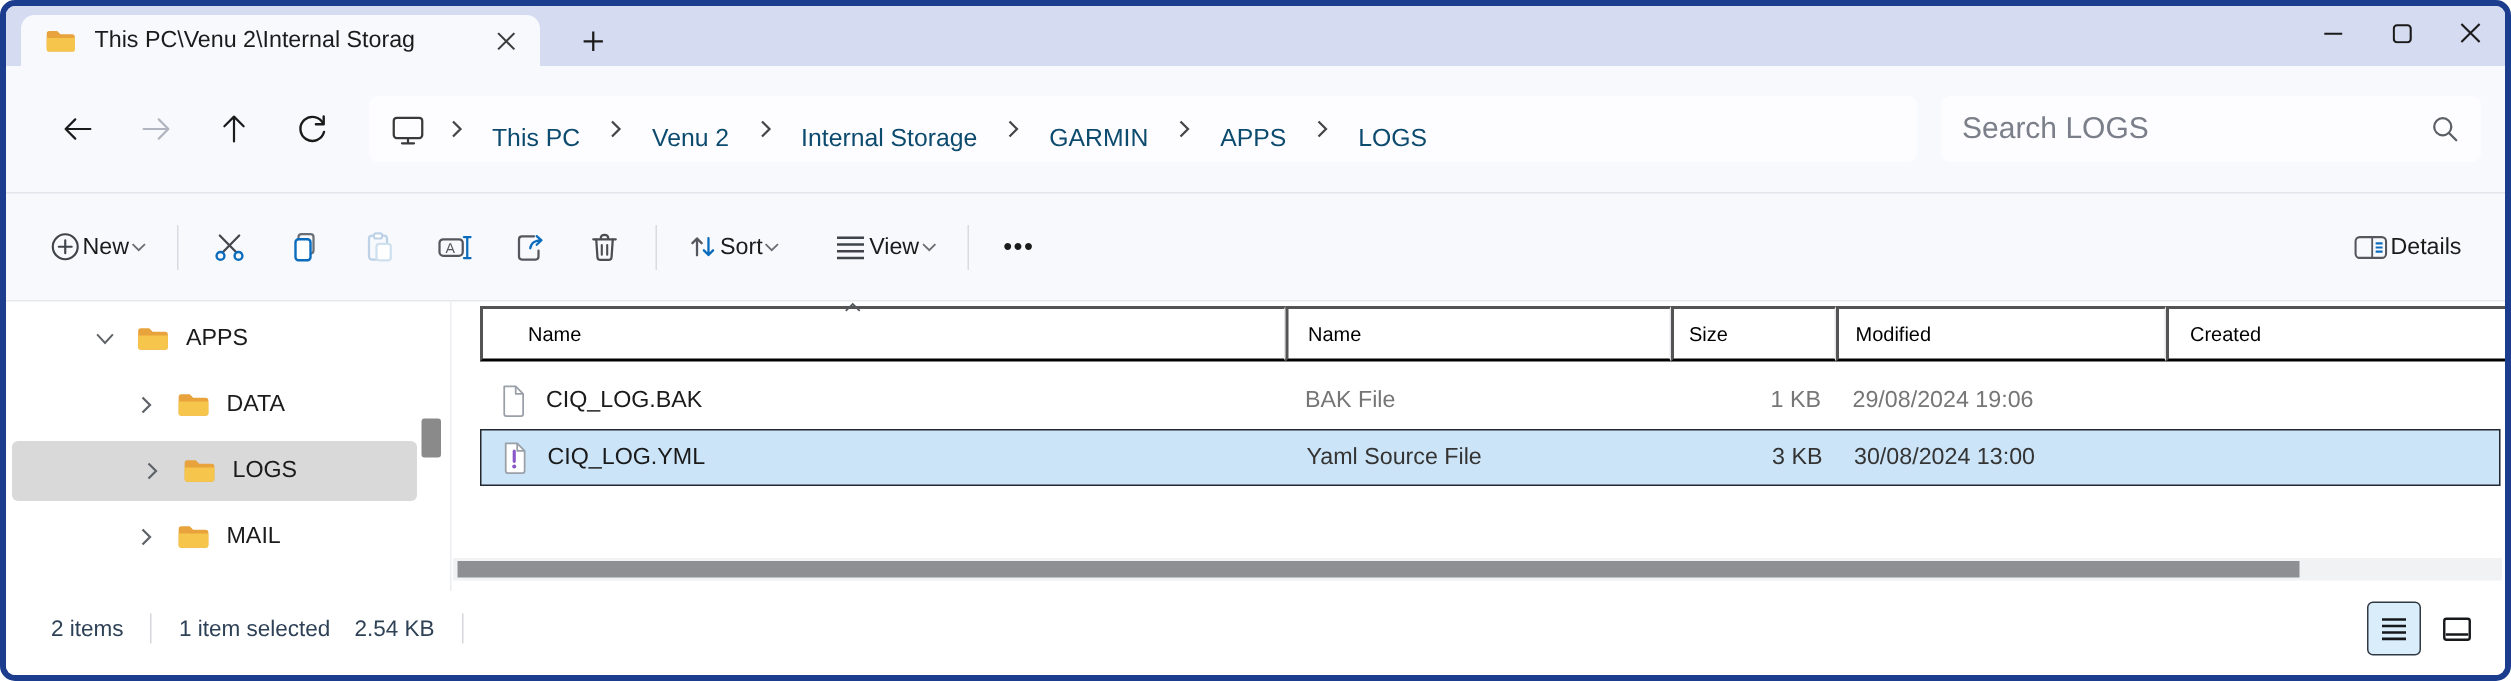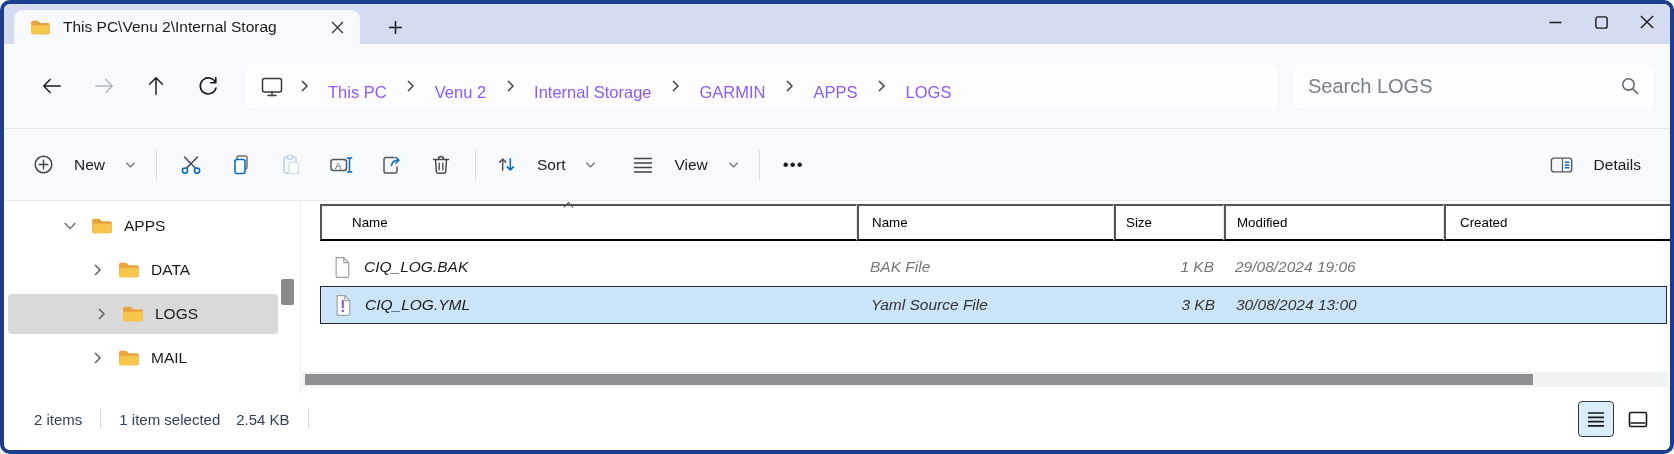--- a/index.html
+++ b/index.html
@@ -25,35 +25,35 @@
   .win-controls{ margin-left:auto; align-self:stretch; display:flex; }
   .win-btn{ width:46px; height:36px; display:grid; place-items:center; background:transparent; border:none; }
 
   
   .navbar{ height:84px; display:flex; align-items:center; background:#f8f9fd; padding:0 16px 0 22px; }
   .nav-btn{ width:52px; height:44px; display:grid; place-items:center; background:transparent; border:none; }
   .breadcrumb{
     flex:1; height:44px; margin:0 16px 0 12px; background:#fdfdff; border-radius:6px;
     display:flex; align-items:center; padding:0 14px; gap:4px; min-width:0;
   }
-  .crumb{ font-size:16.5px; color:#8b5cf6; padding:4px 10px; border-radius:4px; background:transparent; border:none; white-space:nowrap;margin-top:12px; }
+  .crumb{ font-size:16.5px; color:#0c4a6e; padding:4px 10px; border-radius:4px; background:transparent; border:none; white-space:nowrap;margin-top:12px; }
   .crumb-sep{ display:grid; place-items:center; width:20px; height:24px; background:transparent; border:none; }
   .searchbox{
     width:360px; height:44px; background:#fdfdff; border-radius:6px;
     display:flex; align-items:center; padding:0 14px;
   }
   .searchbox input{
     flex:1; border:none; outline:none; background:transparent;
     font-family:"Liberation Sans",sans-serif; font-size:20px; color:#1b1b1b;
   }
   .searchbox input::placeholder{ color:#7a7f89; }
 
   
   .toolbar{ height:72px; border-top:1px solid #e2e5eb; display:flex; align-items:center; padding:0 18px; background:#f8f9fd; }
-  .tbtn{ display:flex; align-items:center; gap:20px; height:44px; padding:0 11px; border:none; background:transparent; border-radius:4px; }
+  .tbtn{ display:flex; align-items:center; gap:1px; height:44px; padding:0 11px; border:none; background:transparent; border-radius:4px; }
   .tbtn .lbl{ font-size:15.5px; color:#1b1b1b; }
   .icon-btn{ width:50px; height:44px; display:grid; place-items:center; border:none; background:transparent; border-radius:4px; }
   .tb-sep{ width:1px; height:30px; background:#d8dbe1; margin:0 9px; }
   .more-btn{ font-size:17px; letter-spacing:1px; color:#1b1b1b; border:none; background:transparent; height:44px; padding:0 14px; }
   .toolbar .spacer{ flex:1; }
 
   
   .body{ height:194px; display:flex; background:#ffffff; border-top:1px solid #e6e8ec; position:relative; }
 
   .sidebar{ width:296px; position:relative; padding-top:3px; }
@@ -70,21 +70,21 @@
   .lv-header{ height:37px; align-items:center; position:relative; color:#5a6a85; font-size:15px; }
   .lv-header .hcell{ height:37px; display:flex; align-items:center; border-right:1px solid #e4e6ea; background:transparent; }
   .lv-header .hcell:last-child{ border-right:none; }
   .h-name{ padding-left:30px; }
   .h-type{ padding-left:13px; }
   .h-size{ padding-left:10px; }
   .h-mod{ padding-left:11px; }
   .h-created{ padding-left:14px; }
   .sort-caret{ position:absolute; top:-3px; left:242px; }
 
-  .rows{ margin-top:7px;font-style:italic; }
+  .rows{ margin-top:7px; }
   .row{ height:38px; align-items:center; font-size:15.5px; width:calc(100% - 3px); }
   .cell-name{ display:flex; align-items:center; gap:13px; padding-left:13px; color:#1a1a1a; overflow:hidden; }
   .cell-type{ padding-left:13px; color:#767676; }
   .cell-size{ text-align:right; padding-right:10px; color:#767676; }
   .cell-mod{ padding-left:11px; color:#767676; }
   .cell-created{ padding-left:14px; color:#767676; }
   .row.selected{ background:#cce4f7; border:1.5px solid #23272f; }
   .row.selected .cell-type, .row.selected .cell-size, .row.selected .cell-mod{ color:#343434; }
 
   .hscroll{ position:absolute; left:1px; right:2px; bottom:7px; height:15px; background:#f1f2f4; }

